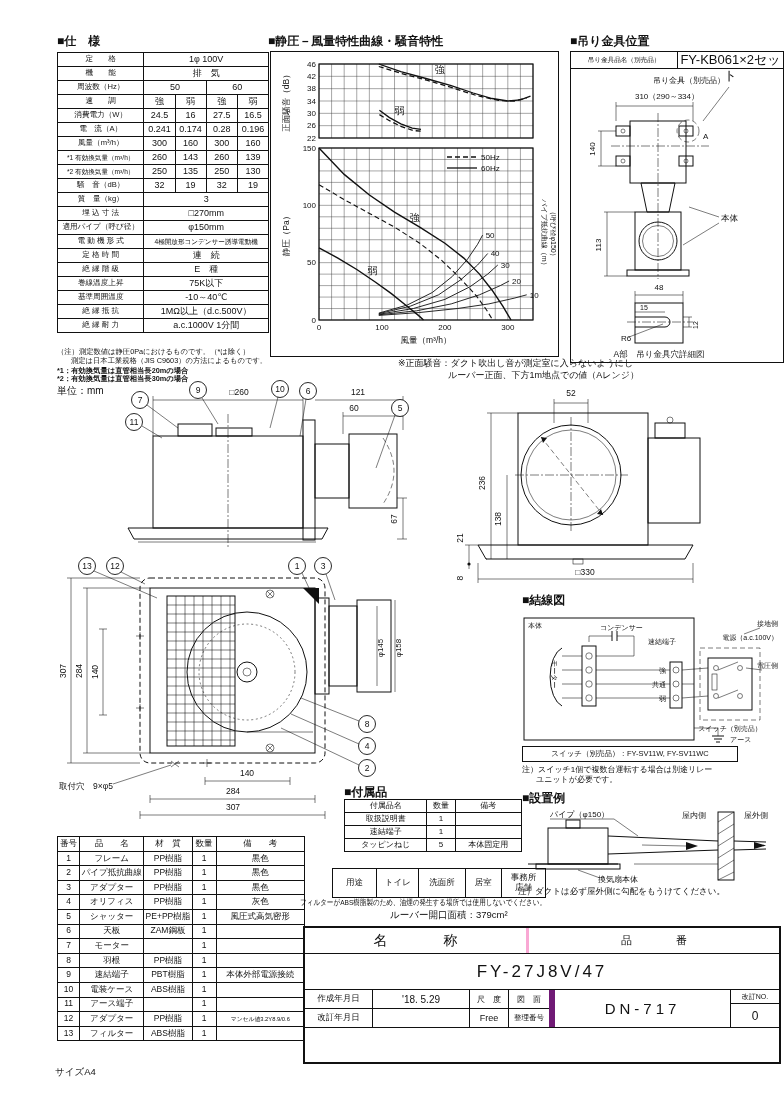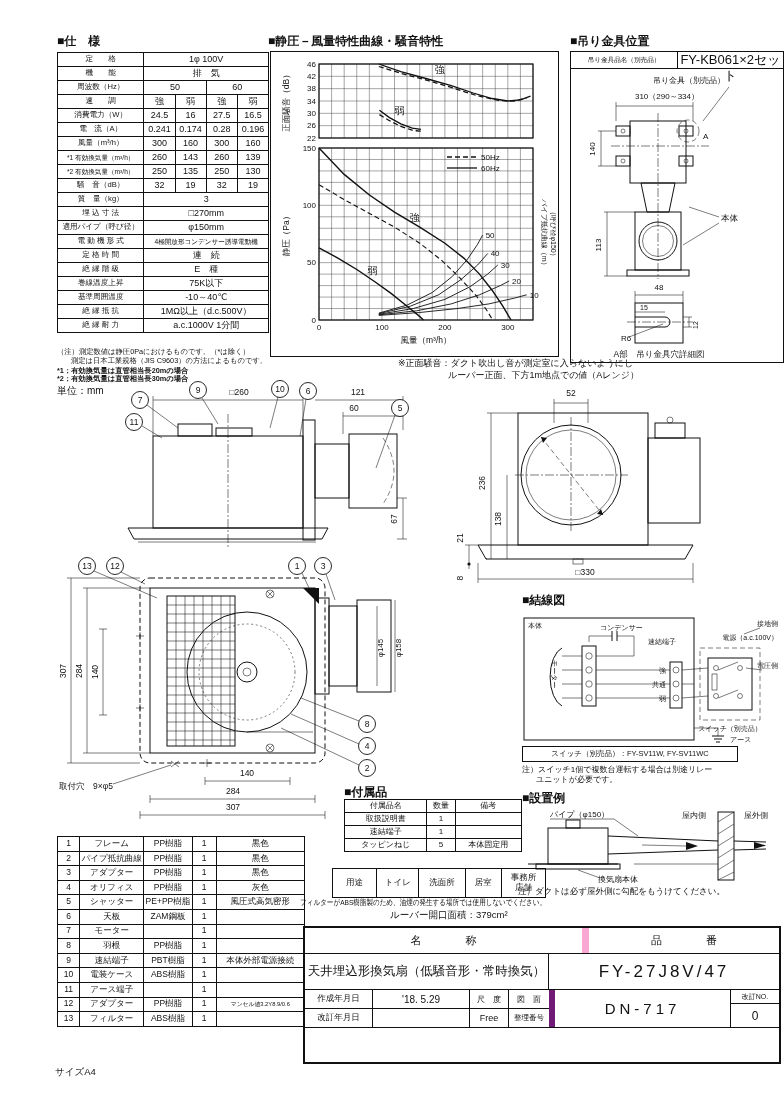--- a/index.html
+++ b/index.html
@@ -666,20 +666,27 @@
 <table id="parts-table" class="abs" style="left:57px;top:836px">
   <colgroup>
       <col style="width:22px">
       <col style="width:64px">
       <col style="width:48px">
       <col style="width:24px">
       <col style="width:88px">
     </colgroup>
   <tbody>
       <tr>
+        <td>番号</td>
+        <td>品　　名</td>
+        <td>材　質</td>
+        <td>数量</td>
+        <td>備　　考</td>
+      </tr>
+      <tr>
         <td>1</td>
         <td>フレーム</td>
         <td>PP樹脂</td>
         <td>1</td>
         <td>黒色</td>
       </tr>
       <tr>
         <td>2</td>
         <td>パイプ抵抗曲線</td>
         <td>PP樹脂</td>
@@ -761,25 +768,24 @@
         <td>フィルター</td>
         <td>ABS樹脂</td>
         <td>1</td>
         <td></td>
       </tr>
     </tbody>
 </table>
 
 <div id="titleblock" class="abs">
   <div class="tb-row" style="height:26px">
-    <div class="tb-cell" style="width:284px;border-right:7px solid #f9a8d4;font-size:11px">名　　　　称</div>
+    <div class="tb-cell" style="width:224px;border-right:3px solid #f9a8d4;font-size:14px">名　　　　称</div>
     <div class="tb-cell" style="flex:1;font-size:11px">品　　　　番</div>
   </div>
   <div class="tb-row" style="height:36px">
-    <div class="tb-cell" style="width:244px;border-right:1px solid #111;font-size:12.5px">天井埋込形換気扇（低騒音形・常時換気）</div>
     <div class="tb-cell" style="flex:1;font-size:17px;letter-spacing:3px">FY-27J8V/47</div>
   </div>
   <div class="tb-row" style="height:38px">
     <div style="width:244px;border-right:6px solid #701a75;display:flex;flex-wrap:wrap">
       <div class="tb-cell" style="width:68px;height:19px;border-right:1px solid #111;border-bottom:1px solid #111;font-size:8.5px">作成年月日</div>
       <div class="tb-cell" style="width:97px;height:19px;border-right:1px solid #111;border-bottom:1px solid #111;font-size:10px">'18. 5.29</div>
       <div class="tb-cell" style="width:39px;height:19px;border-right:1px solid #111;border-bottom:1px solid #111;font-size:8px">尺　度</div>
       <div class="tb-cell" style="flex:1;height:19px;border-bottom:1px solid #111;font-size:8px">図　面</div>
       <div class="tb-cell" style="width:68px;height:18px;border-right:1px solid #111;font-size:8.5px">改訂年月日</div>
       <div class="tb-cell" style="width:97px;height:18px;border-right:1px solid #111;font-size:10px"></div>

